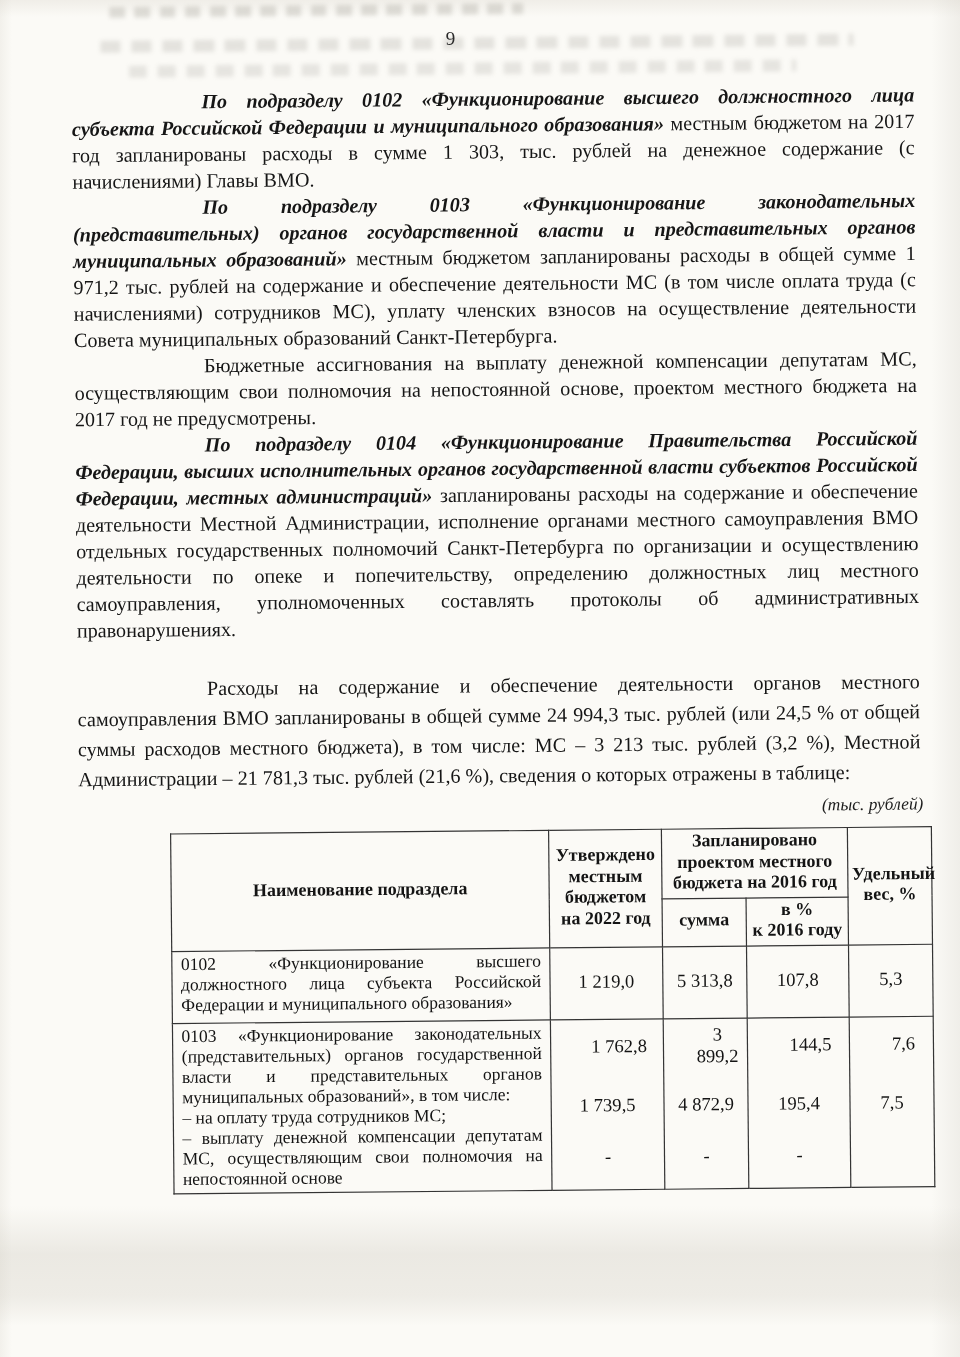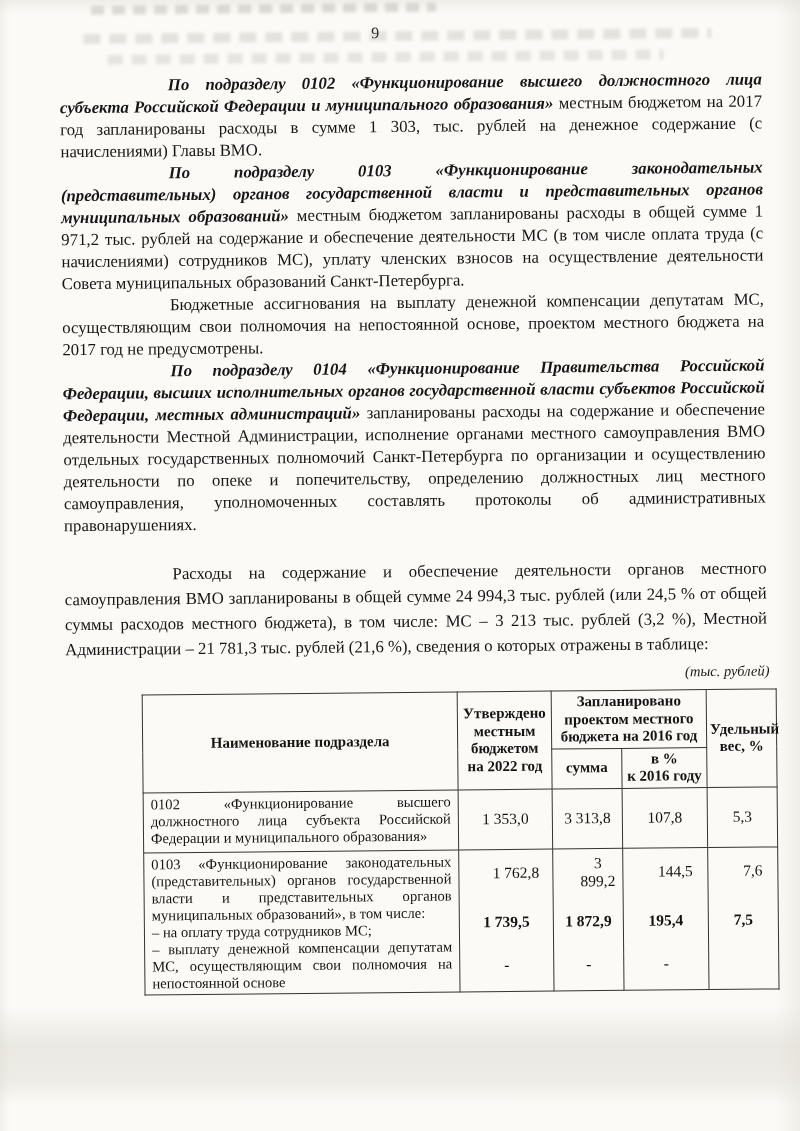--- a/index.html
+++ b/index.html
@@ -68,21 +68,21 @@
     vertical-align:top; padding:3px 7px 2px 7px;
   }
   td.num {
     font-size:15.5px; text-align:center; vertical-align:middle; padding:0 2px;
   }
   tr.row-0102 { height:60px; }
   tr.row-0103 { height:138px; }
   td.stacked { vertical-align:top; }
   td.stacked .g { display:flex; align-items:center; justify-content:center; }
   td.stacked .g1 { height:46px;padding-left:20px; }
-  td.stacked .g2 { height:52px;font-weight:bold; }
+  td.stacked .g2 { height:52px; }
   td.stacked .g3 { height:34px; }
 </style>
 </head>
 <body>
 
 <div class="page">
   <div class="tilt">
 
     <div class="bleed bleed1"></div>
     <div class="bleed bleed2"></div>
@@ -115,39 +115,39 @@
         <th colspan="2">Запланировано проектом местного бюджета на 2016 год</th>
         <th rowspan="2">Удельный вес, %</th>
       </tr>
       <tr class="hdr-sub">
         <th>сумма</th>
         <th>в %
 к 2016 году</th>
       </tr>
       <tr class="row-0102">
         <td class="name-cell">0102 «Функционирование высшего должностного лица субъекта Российской Федерации и муниципального образования»</td>
-        <td class="num">1 353,0</td>
-        <td class="num">3 313,8</td>
+        <td class="num">1 219,0</td>
+        <td class="num">5 313,8</td>
         <td class="num">107,8</td>
         <td class="num">5,3</td>
       </tr>
       <tr class="row-0103">
         <td class="name-cell">
           <div>0103 «Функционирование законодательных (представительных) органов государственной власти и представительных органов муниципальных образований», в том числе:</div>
           <div>– на оплату труда сотрудников МС;</div>
           <div>– выплату денежной компенсации депутатам МС, осуществляющим свои полномочия на непостоянной основе</div>
         </td>
         <td class="num stacked">
           <div class="g g1">1 762,8</div>
           <div class="g g2">1 739,5</div>
           <div class="g g3">-</div>
         </td>
         <td class="num stacked">
           <div class="g g1">3 899,2</div>
-          <div class="g g2">1 872,9</div>
+          <div class="g g2">4 872,9</div>
           <div class="g g3">-</div>
         </td>
         <td class="num stacked">
           <div class="g g1">144,5</div>
           <div class="g g2">195,4</div>
           <div class="g g3">-</div>
         </td>
         <td class="num stacked">
           <div class="g g1">7,6</div>
           <div class="g g2">7,5</div>

